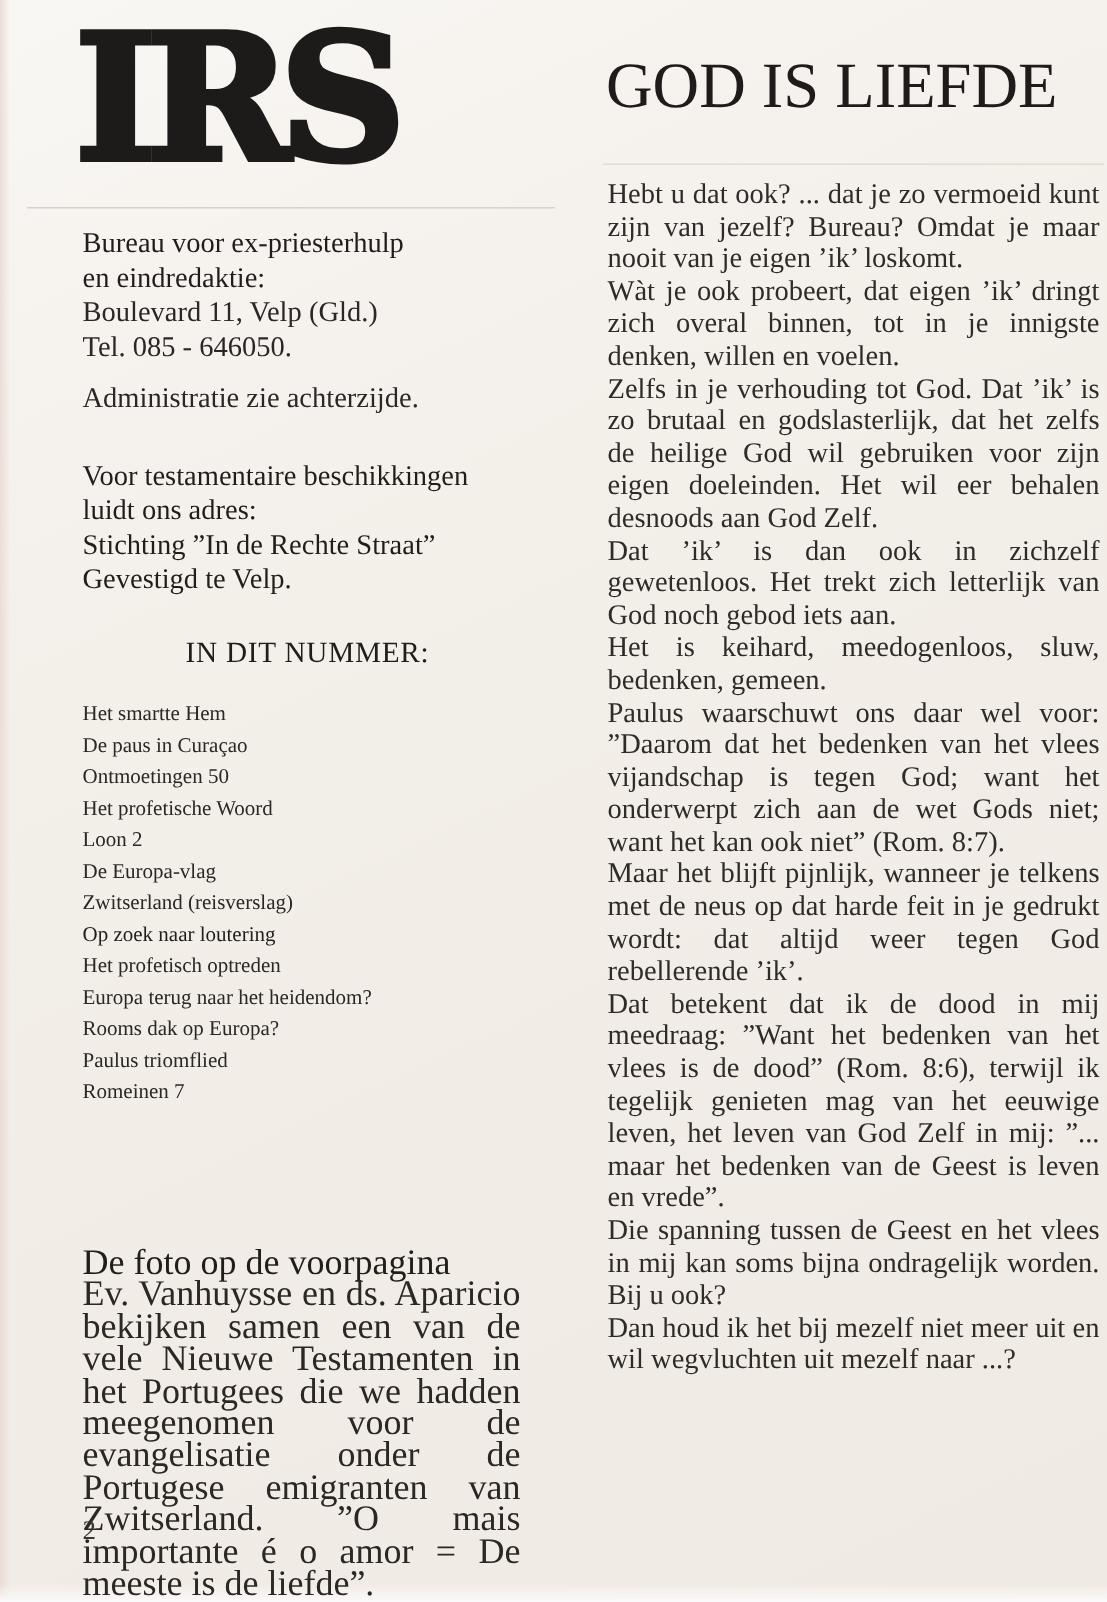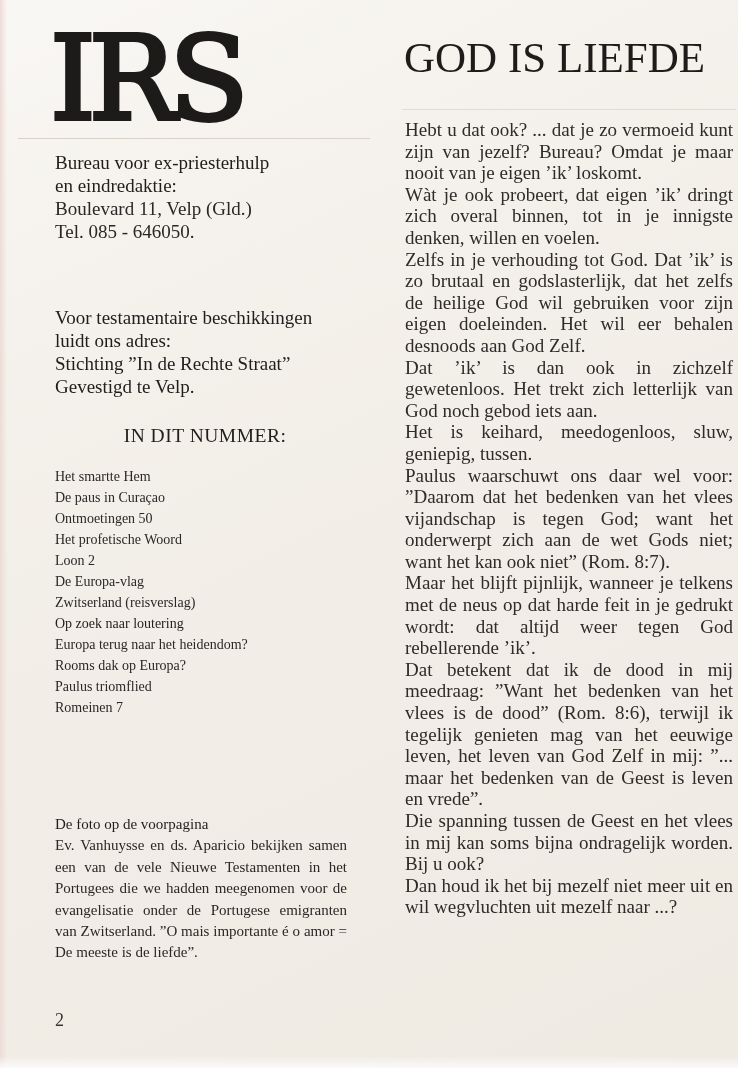--- a/index.html
+++ b/index.html
@@ -11,38 +11,38 @@
   .page{
     position:absolute;left:0;top:0;width:738px;height:1068px;overflow:hidden;
     background:linear-gradient(155deg,#f9f7f4 0%,#f3efe9 35%,#efeae2 100%);
     color:#2a2726;
   }
   .edge-left{position:absolute;left:0;top:0;width:7px;height:100%;
     background:linear-gradient(90deg,#ecdcd6 0%,rgba(236,220,214,0) 100%);}
   .edge-bottom{position:absolute;left:0;bottom:0;width:100%;height:12px;
     background:linear-gradient(0deg,#fbfafa 0%,rgba(251,250,250,0) 100%);}
   .logo{
-    position:absolute;left:50px;top:21px;
+    position:absolute;left:50px;top:8px;
     font-family:"DejaVu Serif","Liberation Serif",serif;
-    font-weight:400;font-size:116px;line-height:1.0;letter-spacing:-7px;
+    font-weight:700;font-size:116px;line-height:1.0;letter-spacing:-7px;
     color:#1d1a1a;-webkit-text-stroke:4px #1d1a1a;
   }
   .rule-left{position:absolute;left:18px;top:138px;width:352px;height:1px;background:#d9d2c9;}
   .rule-right{position:absolute;left:402px;top:109px;width:334px;height:1px;background:#e2dbd2;}
 
   .col-left{position:absolute;left:55px;width:300px;}
   .bureau{top:151px;font-size:19px;line-height:23px;}
   .b{font-weight:normal;color:#201d1c;}
   .admin{top:254px;font-size:19px;line-height:23px;}
   .testament{top:306px;font-size:19px;line-height:23px;}
   .indit{top:424px;font-size:19.5px;line-height:24px;letter-spacing:0.5px;text-align:center;}
   .toc{top:466px;font-size:14px;line-height:21px;}
   .toc-item{white-space:normal;}
   .wrap-indent{padding-left:24px;text-indent:-24px;width:250px;}
-  .photo{top:814px;width:292px;font-size:15px;line-height:21.4px;}
+  .photo{top:832px;width:292px;font-size:24px;line-height:21.4px;}
   .photo p{margin:0;text-align:justify;}
   .pagenum{position:absolute;left:55px;top:1010px;font-size:18px;color:#3a3633;}
 
   .title{
     position:absolute;left:404px;top:33px;width:332px;
     font-size:43px;font-weight:normal;letter-spacing:0px;color:#1e1b1a;
     white-space:nowrap;
   }
   .article{
     position:absolute;left:405px;top:119px;width:328px;
@@ -60,39 +60,41 @@
   <div class="logo">IRS</div>
   <div class="rule-left"></div>
 
   <div class="col-left bureau">
     <div class="b">Bureau voor ex-priesterhulp</div>
     <div class="b">en eindredaktie:</div>
     <div>Boulevard 11, Velp (Gld.)</div>
     <div>Tel. 085 - 646050.</div>
   </div>
 
+  <div class="col-left admin">Administratie zie achterzijde.</div>
 
   <div class="col-left testament b">
     <div>Voor testamentaire beschikkingen</div>
     <div>luidt ons adres:</div>
     <div>Stichting ”In de Rechte Straat”</div>
     <div>Gevestigd te Velp.</div>
   </div>
 
   <div class="col-left indit b">IN DIT NUMMER:</div>
 
   <div class="col-left toc">
     <div class="toc-item">Het smartte Hem</div>
     <div class="toc-item">De paus in Curaçao</div>
     <div class="toc-item">Ontmoetingen 50</div>
     <div class="toc-item">Het profetische Woord</div>
     <div class="toc-item">Loon 2</div>
     <div class="toc-item">De Europa-vlag</div>
     <div class="toc-item">Zwitserland (reisverslag)</div>
     <div class="toc-item b">Op zoek naar loutering</div>
+    <div class="toc-item">Het profetisch optreden</div>
     <div class="toc-item wrap-indent">Europa terug naar het heidendom?</div>
     <div class="toc-item">Rooms dak op Europa?</div>
     <div class="toc-item">Paulus triomflied</div>
     <div class="toc-item">Romeinen 7</div>
   </div>
 
   <div class="col-left photo">
     <div class="b">De foto op de voorpagina</div>
     <p>Ev. Vanhuysse en ds. Aparicio bekijken samen een van de vele Nieuwe Testamenten in het Portugees die we hadden meegenomen voor de evangelisatie onder de Portugese emigranten van Zwitserland. ”O mais importante é o amor = De meeste is de liefde”.</p>
   </div>
@@ -100,20 +102,20 @@
   <div class="pagenum">2</div>
 
   <div class="title">GOD IS LIEFDE</div>
   <div class="rule-right"></div>
 
   <div class="article">
     <p>Hebt u dat ook? ... dat je zo vermoeid kunt zijn van jezelf? Bureau? Omdat je maar nooit van je eigen ’ik’ loskomt.</p>
     <p>Wàt je ook probeert, dat eigen ’ik’ dringt zich overal binnen, tot in je innigste denken, willen en voelen.</p>
     <p>Zelfs in je verhouding tot God. Dat ’ik’ is zo brutaal en godslasterlijk, dat het zelfs de heilige God wil gebruiken voor zijn eigen doeleinden. Het wil eer behalen desnoods aan God Zelf.</p>
     <p>Dat ’ik’ is dan ook in zichzelf gewetenloos. Het trekt zich letterlijk van God noch gebod iets aan.</p>
-    <p>Het is keihard, meedogenloos, sluw, geniepig, tussen.</p>
+    <p>Het is keihard, meedogenloos, sluw, bedenken, gemeen.</p>
     <p>Paulus waarschuwt ons daar wel voor: ”Daarom dat het bedenken van het vlees vijandschap is tegen God; want het onderwerpt zich aan de wet Gods niet; want het kan ook niet” (Rom. 8:7).</p>
     <p>Maar het blijft pijnlijk, wanneer je telkens met de neus op dat harde feit in je gedrukt wordt: dat altijd weer tegen God rebellerende ’ik’.</p>
     <p>Dat betekent dat ik de dood in mij meedraag: ”Want het bedenken van het vlees is de dood” (Rom. 8:6), terwijl ik tegelijk genieten mag van het eeuwige leven, het leven van God Zelf in mij: ”... maar het bedenken van de Geest is leven en vrede”.</p>
     <p>Die spanning tussen de Geest en het vlees in mij kan soms bijna ondragelijk worden. Bij u ook?</p>
     <p>Dan houd ik het bij mezelf niet meer uit en wil wegvluchten uit mezelf naar ...?</p>
   </div>
 </div>
 
 </body></html>

